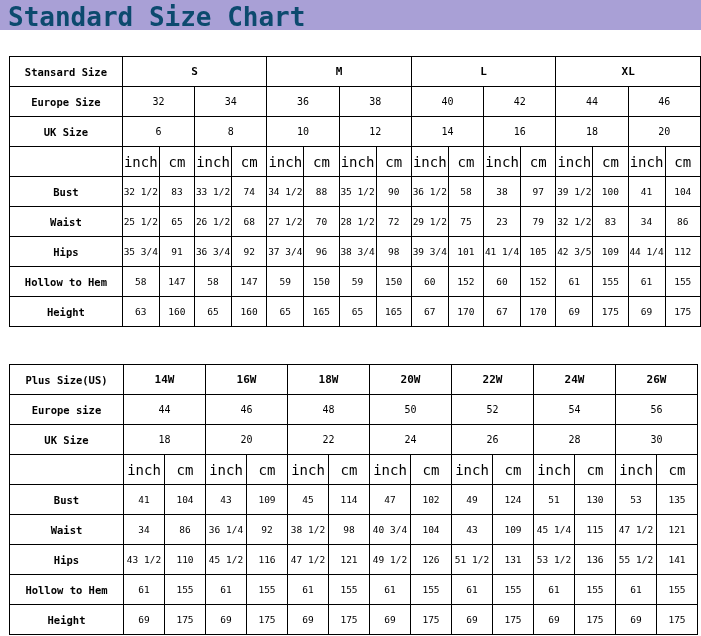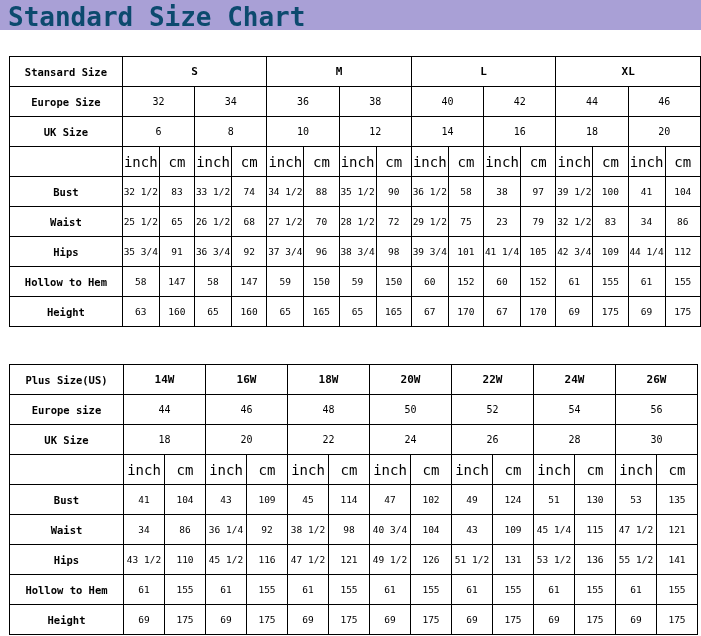--- a/index.html
+++ b/index.html
@@ -205,21 +205,21 @@
           <td class="val">36 3/4</td>
           <td class="val">92</td>
           <td class="val">37 3/4</td>
           <td class="val">96</td>
           <td class="val">38 3/4</td>
           <td class="val">98</td>
           <td class="val">39 3/4</td>
           <td class="val">101</td>
           <td class="val">41 1/4</td>
           <td class="val">105</td>
-          <td class="val">42 3/4</td>
+          <td class="val">42 3/5</td>
           <td class="val">109</td>
           <td class="val">44 1/4</td>
           <td class="val">112</td>
         </tr>
         <tr>
           <td class="lbl">Hollow to Hem</td>
           <td class="val">58</td>
           <td class="val">147</td>
           <td class="val">58</td>
           <td class="val">147</td>

